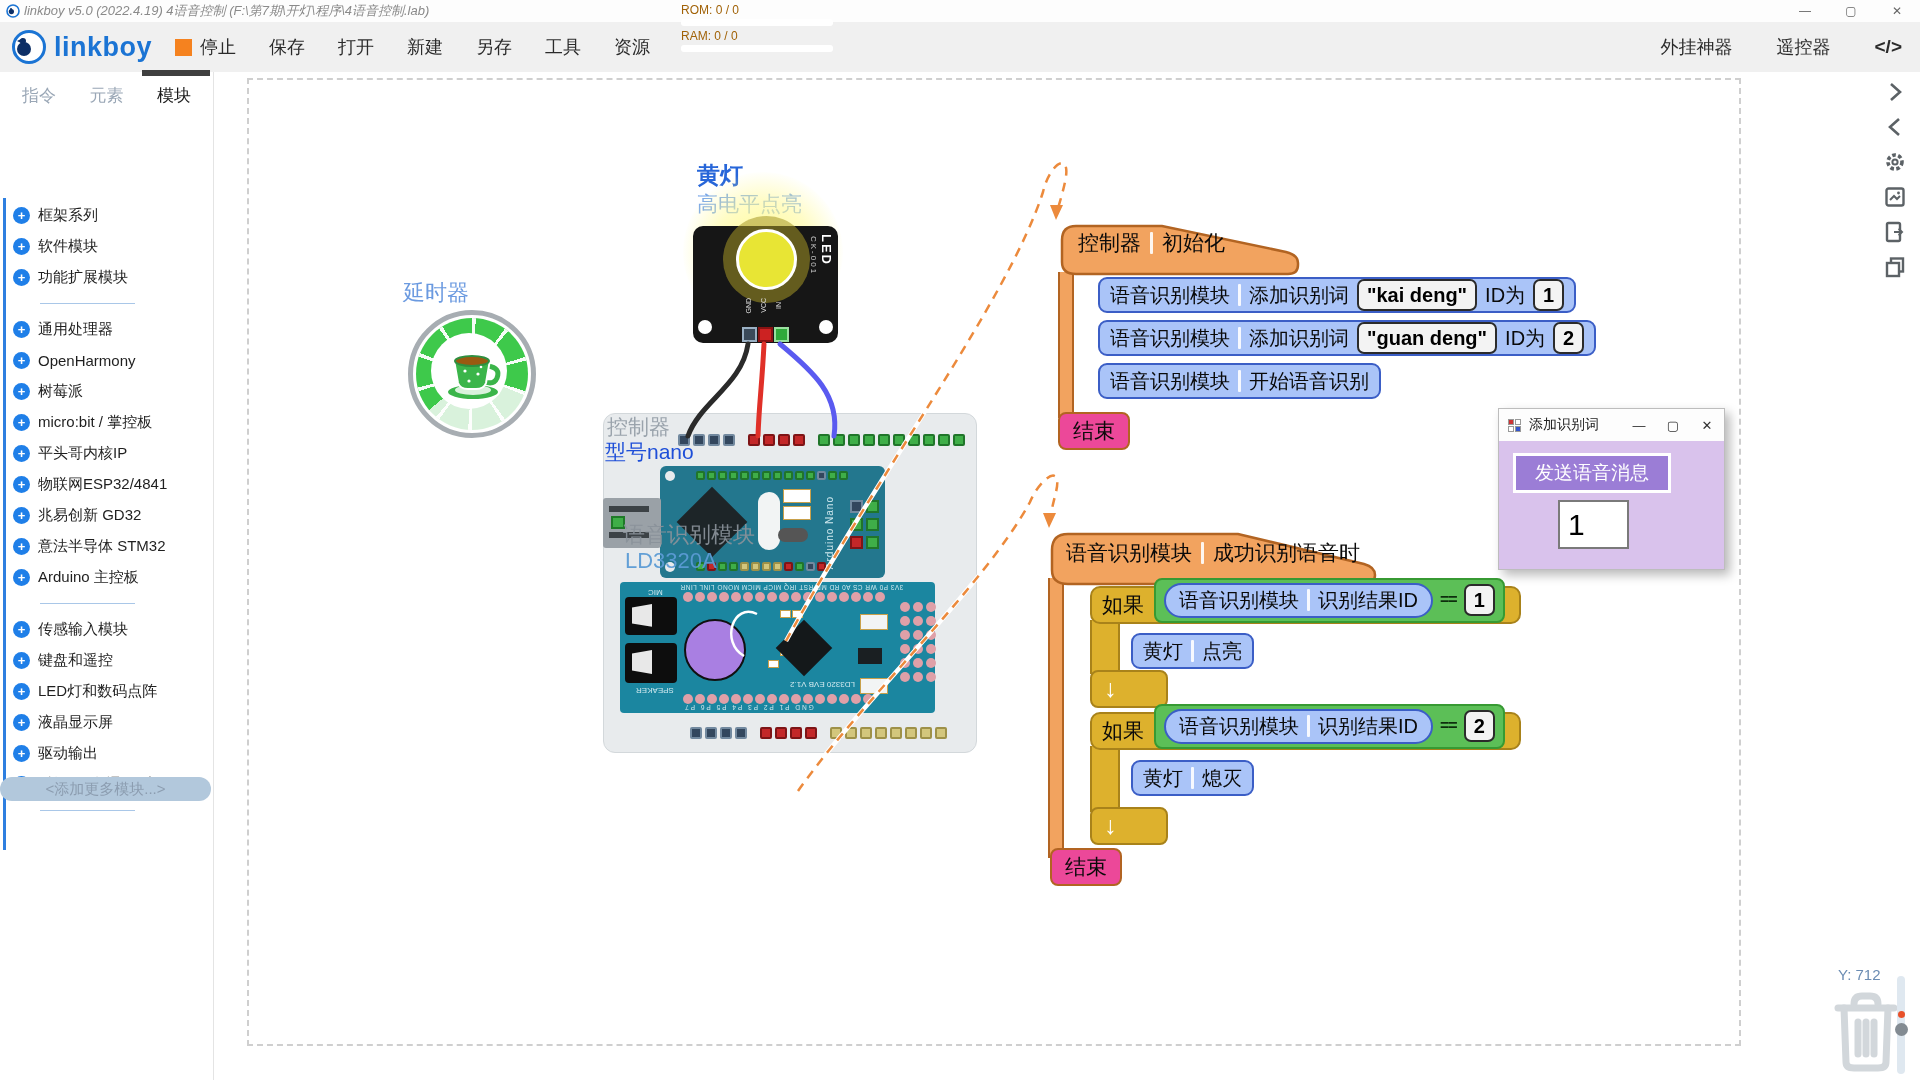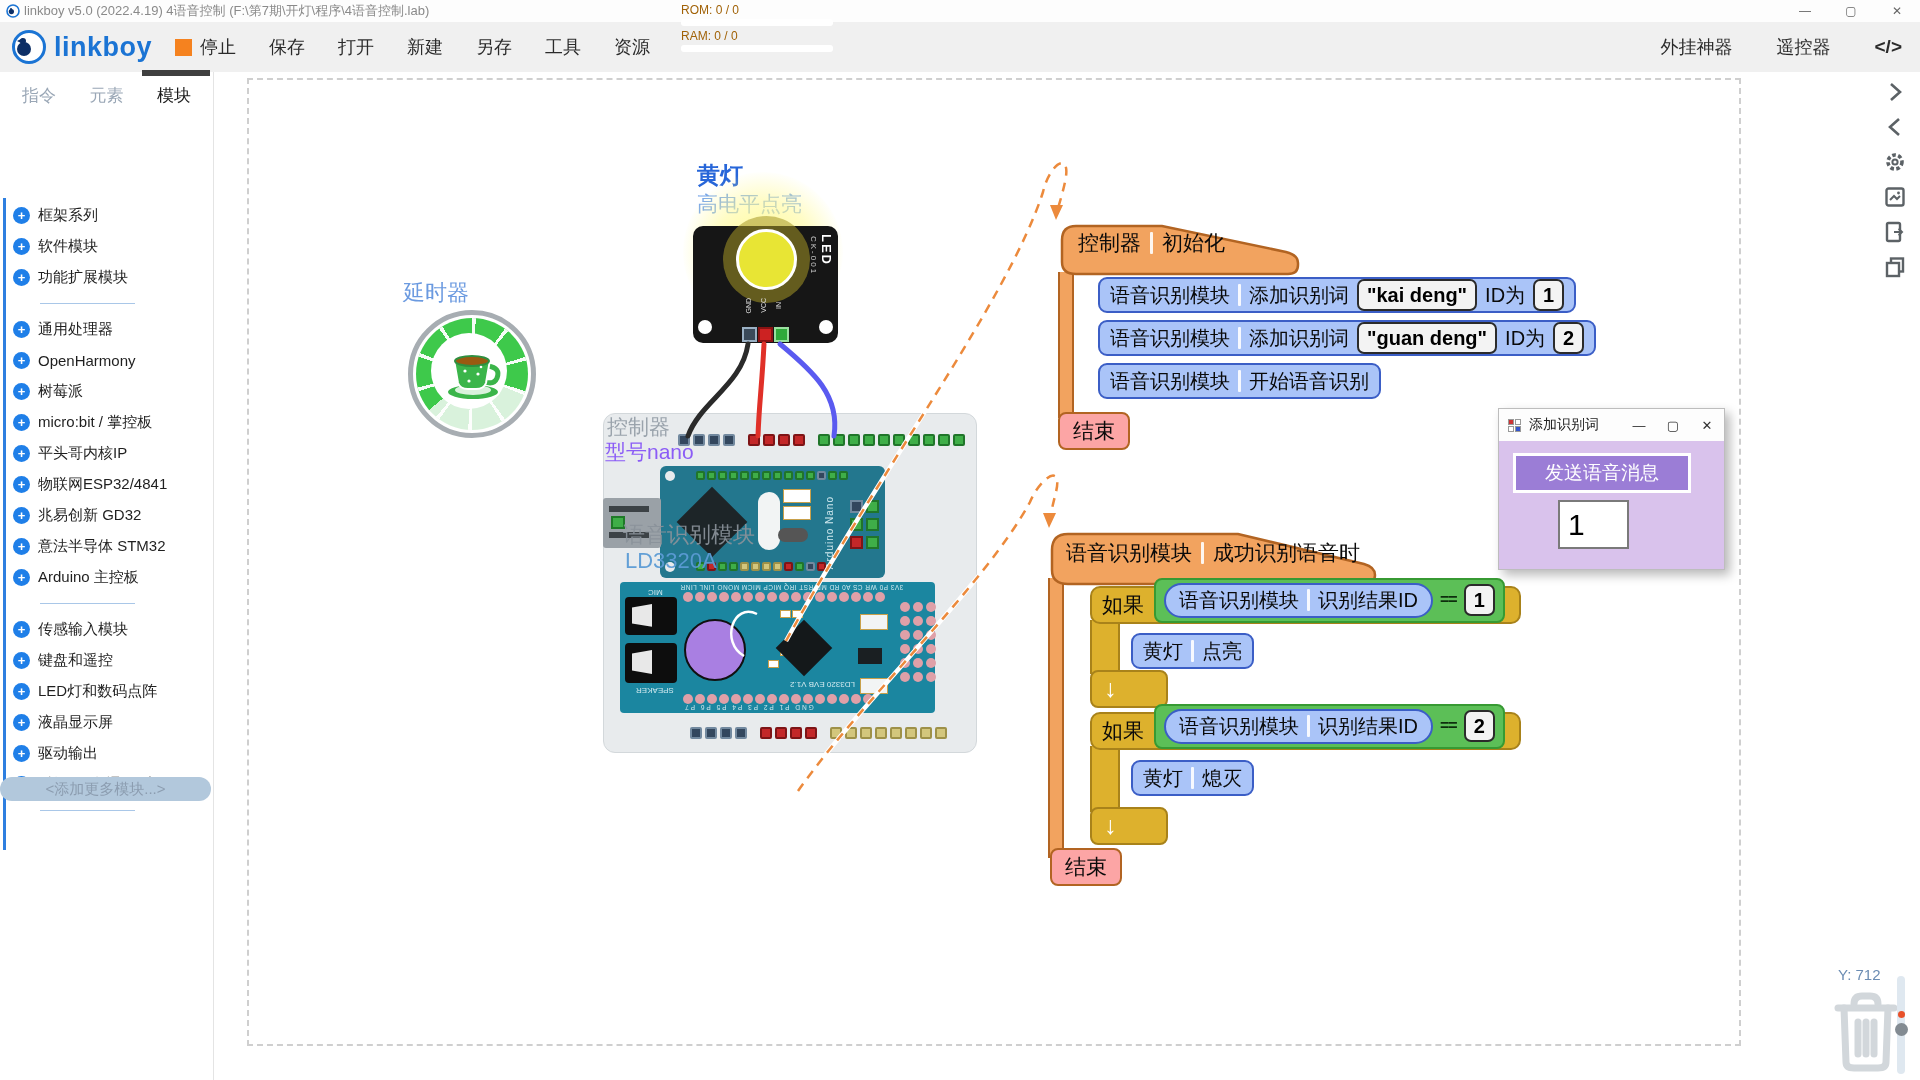--- a/index.html
+++ b/index.html
@@ -2,21 +2,21 @@
 <html><head>
 <meta charset="utf-8">
 <style>
   html,body{margin:0;padding:0;background:#dcdcdc;}
   #app{position:relative;width:1920px;height:1080px;background:#fff;overflow:hidden;
        font-family:"Liberation Sans","DejaVu Sans",sans-serif;-webkit-font-smoothing:antialiased;}
   .abs{position:absolute;}
   
   .titlebar{position:absolute;left:0;top:0;width:1920px;height:22px;background:#fdfdfd;
             display:flex;align-items:center;font-size:13px;color:#8a8a8a;}
-  .titlebar .apptitle{margin-left:8px;}
+  .titlebar .apptitle{margin-left:8px;font-style:italic;}
   .win-ctrls{position:absolute;right:0;top:0;height:22px;display:flex;}
   .win-ctrls span{width:46px;text-align:center;line-height:22px;color:#666;font-size:12px;}
   
   .toolbar{position:absolute;left:0;top:22px;width:1920px;height:50px;background:#f0f0f0;
            display:flex;align-items:center;}
   .brand{display:flex;align-items:center;margin-left:10px;width:165px;}
   .brand-name{font-size:27px;font-weight:bold;color:#1b74d4;margin-left:6px;letter-spacing:0.5px;}
   .menu-item{font-size:18px;color:#2b2b2b;margin-right:33px;display:flex;align-items:center;cursor:default;}
   .stop-square{width:17px;height:17px;background:#f5821f;margin-right:8px;display:inline-block;}
   .romram{position:absolute;left:681px;top:3px;width:160px;font-size:12px;color:#a16207;}
@@ -81,21 +81,21 @@
   .jack{position:absolute;left:5px;background:#0d0d0d;border-radius:4px;}
   .jack .slot{position:absolute;left:7px;top:7px;width:20px;height:60%;background:#e8e8e8;
               clip-path:polygon(0 15%,100% 0,100% 100%,0 85%);}
   
   .stmt{position:absolute;display:inline-flex;align-items:center;gap:8px;height:36px;box-sizing:border-box;
         background:#aac4f8;border:2.5px solid #3b5ec6;border-radius:9px;padding:0 10px;font-size:20px;color:#0a0a0a;}
   .sep{width:3px;height:22px;background:rgba(255,255,255,.9);border-radius:1px;}
   .chip{background:#f3f3f3;border:2px solid #2b2b2b;border-radius:7px;padding:1px 8px;font-size:20px;
         font-weight:bold;color:#000;line-height:26px;}
   .stmt .chip{margin:-6px 0;}
-  .orange-end{position:absolute;background:#fca5a5;border:2.5px solid #b26422;border-radius:8px;
+  .orange-end{position:absolute;background:#ec4899;border:2.5px solid #b26422;border-radius:8px;
         padding:3px 13px;font-size:21px;color:#0a0a0a;}
   .spine{position:absolute;width:16px;background:#f2a35f;border-left:2.5px solid #b26422;
         border-right:2.5px solid #b26422;box-sizing:border-box;}
   .hat-text{position:absolute;display:inline-flex;align-items:center;gap:9px;font-size:21px;color:#0a0a0a;}
   .ifhdr{position:absolute;display:inline-flex;align-items:center;gap:10px;height:38px;
         background:#ddb12d;border:2.5px solid #a8821a;border-radius:10px;padding:0 14px 0 10px;
         font-size:21px;color:#0a0a0a;box-sizing:border-box;}
   .cond{display:inline-flex;align-items:center;gap:7px;background:#5cbf57;border:2px solid #379a33;
         border-radius:8px;padding:3px 8px;position:relative;top:-5px;}
   .oval{display:inline-flex;align-items:center;gap:8px;background:#aac4f8;border:2.5px solid #3b5ec6;
@@ -103,21 +103,21 @@
   .op{font-weight:bold;font-size:16px;letter-spacing:-1px;color:#0d2d0d;}
   .ifarm{position:absolute;width:30px;background:#ddb12d;border-left:2.5px solid #a8821a;
         border-right:2.5px solid #a8821a;box-sizing:border-box;}
   .iffoot{position:absolute;width:78px;height:38px;background:#ddb12d;border:2.5px solid #a8821a;
         border-radius:8px;box-sizing:border-box;color:#fff;font-size:25px;line-height:33px;padding-left:12px;}
   
   .vwin{position:absolute;left:1498px;top:408px;width:227px;height:162px;background:#d9c2ec;
         box-shadow:5px 5px 10px rgba(0,0,0,.28);border:1px solid #bdbdbd;box-sizing:border-box;}
   .vwin-title{height:32px;background:#fdfdfd;display:flex;align-items:center;font-size:14px;color:#222;}
   .vwin-ctrl{color:#333;font-size:13px;width:34px;text-align:center;}
-  .vbtn{position:absolute;left:14px;top:44px;width:178px;height:40px;background:#9b7dd6;border:3px solid #fff;
+  .vbtn{position:absolute;left:14px;top:44px;width:158px;height:40px;background:#9b7dd6;border:3px solid #fff;
         color:#fff;font-size:19px;display:flex;align-items:center;justify-content:center;box-sizing:border-box;cursor:pointer;}
   .vinput{position:absolute;left:59px;top:91px;width:71px;height:49px;background:#fff;border:2px solid #7a7a7a;
         font-size:30px;padding-left:8px;color:#000;box-sizing:border-box;font-family:"Liberation Sans",sans-serif;}
   
   .ristrip{position:absolute;left:1880px;top:80px;width:30px;display:flex;flex-direction:column;gap:11px;align-items:center;}
   .ricon{width:24px;height:24px;cursor:pointer;}
   
   .coord{position:absolute;font-size:15px;color:#6b8cb3;}
   .vslider{position:absolute;left:1897px;top:976px;width:8px;height:98px;background:#dfe8f0;border-radius:4px;}
   .form-ic{display:grid;grid-template-columns:6px 6px;grid-template-rows:6px 6px;gap:1px;margin:0 8px 0 9px;}
@@ -294,21 +294,21 @@
     <span class="led-pinlabel" style="left:82px;top:76px">IN</span>
     <span class="led-pin" style="left:49px;top:101px;background:#3a4a5a;border:2px solid #9ab0c4"></span>
     <span class="led-pin" style="left:65px;top:101px;background:#cc2222;border:2px solid #881212"></span>
     <span class="led-pin" style="left:81px;top:101px;background:#2faa3a;border:2px solid #9be0a0"></span>
     <span class="led-hole" style="left:5px;top:94px"></span>
     <span class="led-hole" style="left:126px;top:94px"></span>
   </div>
 
   <div class="panel"></div>
   <div class="abs mod-label-gray" style="left:607px;top:413px">控制器</div>
-  <div class="abs" style="left:605px;top:438px;font-size:21px;color:#8b5cf6">型号nano</div>
+  <div class="abs" style="left:605px;top:438px;font-size:21px;color:#1d4ed8">型号nano</div>
   <div class="pinrow" style="left:678px;top:434px" id="panelTop">
       <span class="pin pin-navy"></span>
       <span class="pin pin-navy"></span>
       <span class="pin pin-navy"></span>
       <span class="pin pin-navy"></span>
       <span class="pin-gap"></span>
       <span class="pin pin-red"></span>
       <span class="pin pin-red"></span>
       <span class="pin pin-red"></span>
       <span class="pin pin-red"></span>

